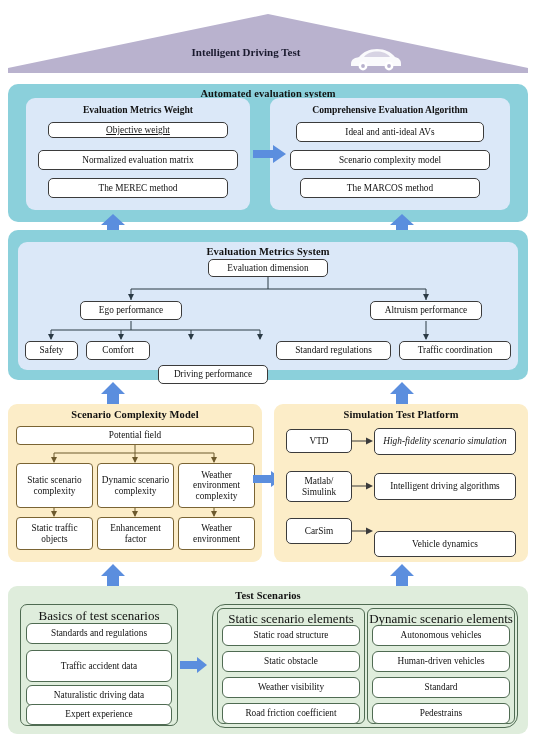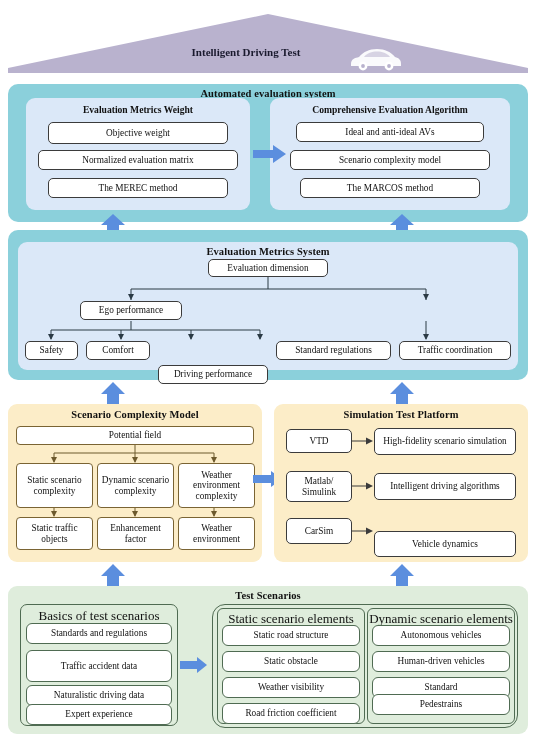--- a/index.html
+++ b/index.html
@@ -69,21 +69,21 @@
       <circle cx="42" cy="20" r="1.9" fill="#b9b2ce"></circle>
     </svg>
   </div>
 </div>
 
 <div class="panel" id="sec-auto">
   <div class="ttl" style="position:absolute;left:0;top:4px;width:520px;">Automated evaluation system</div>
 
   <div class="panel subblue" id="p-emw">
     <div class="sub-ttl" style="left:0;top:6px;width:224px;">Evaluation Metrics Weight</div>
-    <div class="node" style="left:22px;top:24px;width:180px;height:22px;">Objective weight</div>
+    <div class="node" style="left:22px;top:24px;width:180px;height:16px;text-decoration:underline;">Objective weight</div>
     <div class="node" style="left:12px;top:52px;width:200px;height:20px;">Normalized evaluation matrix</div>
     <div class="node" style="left:22px;top:80px;width:180px;height:20px;">The MEREC method</div>
   </div>
 
   <div class="panel subblue" id="p-cea">
     <div class="sub-ttl" style="left:0;top:6px;width:240px;">Comprehensive Evaluation Algorithm</div>
     <div class="node" style="left:26px;top:24px;width:188px;height:20px;">Ideal and anti-ideal AVs</div>
     <div class="node" style="left:20px;top:52px;width:200px;height:20px;">Scenario complexity model</div>
     <div class="node" style="left:30px;top:80px;width:180px;height:20px;">The MARCOS method</div>
   </div>
@@ -130,20 +130,21 @@
         <polygon points="33,98 30,92 36,92"></polygon>
         <polygon points="103,98 100,92 106,92"></polygon>
         <polygon points="173,98 170,92 176,92"></polygon>
         <polygon points="242,98 239,92 245,92"></polygon>
         <polygon points="408,98 405,92 411,92"></polygon>
       </g>
     </svg>
 
     <div class="node" style="left:190px;top:17px;width:120px;height:18px;">Evaluation dimension</div>
     <div class="node" style="left:62px;top:59px;width:102px;height:19px;">Ego performance</div>
+    <div class="node" style="left:352px;top:59px;width:112px;height:19px;">Altruism performance</div>
 
     <div class="node" style="left:7px;top:99px;width:53px;height:19px;">Safety</div>
     <div class="node" style="left:68px;top:99px;width:64px;height:19px;">Comfort</div>
     <div class="node" style="left:140px;top:99px;width:110px;height:19px;margin-top:24px;">Driving performance</div>
     <div class="node" style="left:258px;top:99px;width:115px;height:19px;">Standard regulations</div>
     <div class="node" style="left:381px;top:99px;width:112px;height:19px;">Traffic coordination</div>
   </div>
 </div>
 
 <div class="arw" style="left:100px;top:382px;">
@@ -208,21 +209,21 @@
       <line x1="78" y1="127" x2="97" y2="127"></line>
     </g>
     <g fill="#3b3b3b">
       <polygon points="99,37 92,33.5 92,40.5"></polygon>
       <polygon points="99,82 92,78.5 92,85.5"></polygon>
       <polygon points="99,127 92,123.5 92,130.5"></polygon>
     </g>
   </svg>
 
   <div class="node" style="left:12px;top:25px;width:66px;height:24px;">VTD</div>
-  <div class="node" style="left:100px;top:24px;width:142px;height:27px;">High-fidelity scenario simulation</div>
+  <div class="node" style="left:100px;top:24px;width:142px;height:27px;font-style:italic;">High-fidelity scenario simulation</div>
 
   <div class="node" style="left:12px;top:67px;width:66px;height:31px;">Matlab/ Simulink</div>
   <div class="node" style="left:100px;top:69px;width:142px;height:27px;">Intelligent driving algorithms</div>
 
   <div class="node" style="left:12px;top:114px;width:66px;height:26px;">CarSim</div>
   <div class="node" style="left:100px;top:114px;width:142px;height:26px;margin-top:13px;">Vehicle dynamics</div>
 </div>
 
 <div class="arw" style="left:100px;top:564px;">
   <svg width="26" height="22" viewBox="0 0 26 22">
@@ -264,16 +265,16 @@
       <div class="node green" style="left:4px;top:68px;width:138px;height:21px;">Weather visibility</div>
       <div class="node green" style="left:4px;top:94px;width:138px;height:21px;">Road friction coefficient</div>
     </div>
 
     <div style="position:absolute;left:154px;top:3px;width:148px;height:116px;
                 border:1.1px solid #4f6b52;border-radius:6px;box-sizing:border-box;">
       <div class="sub-ttl reg" style="left:0;top:2px;width:146px;">Dynamic scenario elements</div>
       <div class="node green" style="left:4px;top:16px;width:138px;height:21px;">Autonomous vehicles</div>
       <div class="node green" style="left:4px;top:42px;width:138px;height:21px;">Human-driven vehicles</div>
       <div class="node green" style="left:4px;top:68px;width:138px;height:21px;">Standard</div>
-      <div class="node green" style="left:4px;top:85px;width:138px;height:21px;">Pedestrains</div>
+      <div class="node green" style="left:4px;top:94px;width:138px;height:21px;">Pedestrains</div>
     </div>
   </div>
 </div>
 
 </body></html>

